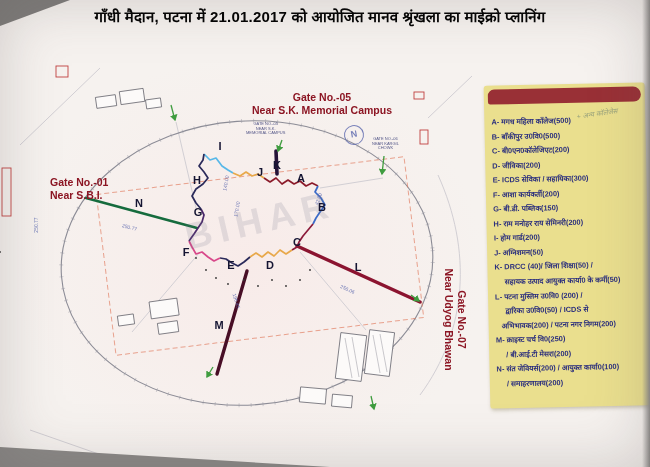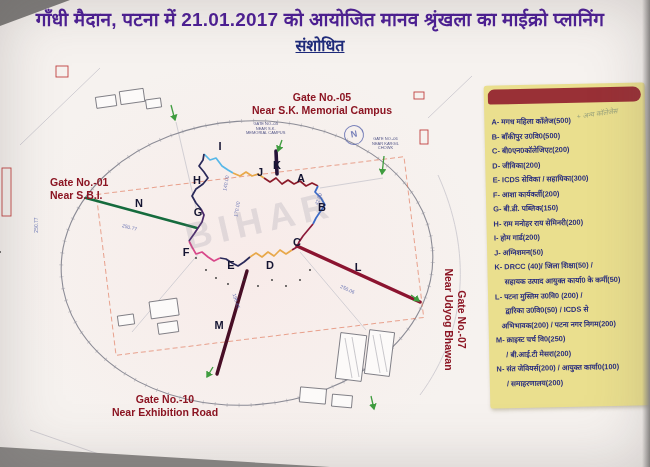--- a/index.html
+++ b/index.html
@@ -11,22 +11,22 @@
             box-shadow:inset 0 0 60px rgba(90,85,82,.25);}
   .corner-tl{position:absolute;left:0;top:0;width:70px;height:26px;background:#7e7c7a;
              clip-path:polygon(0 0,100% 0,0 100%);}
   .corner-bl{position:absolute;left:0;bottom:0;width:330px;height:20px;background:#8a8886;
              clip-path:polygon(0 0,0 100%,100% 100%);}
   .edge-right{position:absolute;right:0;top:0;width:8px;height:100%;
               background:linear-gradient(to right,rgba(140,138,136,0),#8e8c8a);}
   .map-tint{position:absolute;left:15px;top:60px;width:465px;height:400px;
             background:radial-gradient(ellipse at 50% 52%,#f8ebe9 0%,rgba(248,235,233,0) 72%);}
   
-  .title{position:absolute;left:0;top:6px;width:640px;text-align:center;color:#4c1d95;
-         font-weight:bold;font-size:19px;letter-spacing:.2px;}
+  .title{position:absolute;left:0;top:6px;width:640px;text-align:center;color:#000000;
+         font-weight:bold;font-size:15px;letter-spacing:.2px;}
   .title2{position:absolute;left:0;top:34px;width:640px;text-align:center;color:#1f2b7b;
           font-weight:bold;font-size:16px;text-decoration:underline;}
   
   .gate{position:absolute;color:#8c1523;font-weight:bold;font-size:10.5px;line-height:12.5px;
         text-align:center;white-space:pre-line;}
   .gate-07{transform:rotate(90deg);transform-origin:center;}
   
   .ml{position:absolute;color:#141432;font-weight:bold;font-size:11px;width:14px;text-align:center;}
   
   .dim{position:absolute;color:#5a66ad;font-size:5px;white-space:nowrap;opacity:.85;}
@@ -153,22 +153,20 @@
     </g>
   </svg>
 
   <div class="wm">BIHAR</div>
   <div class="compass">N</div>
 
   <div class="gate" style="left:227px;top:91px;width:190px;">Gate No.-05
 Near S.K. Memorial Campus</div>
   <div class="gate" style="left:10px;top:176px;width:90px;text-align:left;margin-left:40px;">Gate No.-01
 Near S.B.I.</div>
-  <div class="gate" style="left:80px;top:393px;width:170px;">Gate No.-10
-Near Exhibition Road</div>
   <div class="gate gate-07" style="left:388px;top:307px;width:135px;">Gate No.-07
 Near Udyog Bhawan</div>
 
   <div>
 
   <span class="ml" style="left: 294px; top: 172px;">A</span>
       <span class="ml" style="left: 315px; top: 201px;">B</span>
       <span class="ml" style="left: 290px; top: 236px;">C</span>
       <span class="ml" style="left: 263px; top: 259px;">D</span>
       <span class="ml" style="left: 224px; top: 259px;">E</span>
@@ -198,21 +196,20 @@
 
   <span class="tl" style="left: 246px; top: 122px;">GATE NO.-05
 NEAR S.K.
 MEMORIAL CAMPUS</span>
       <span class="tl" style="left: 372px; top: 137px;">GATE NO.-06
 NEAR KARGIL
 CHOWK</span>
     </div>
 
   <div class="title">गाँधी मैदान, पटना में 21.01.2017 को आयोजित मानव श्रृंखला का माईक्रो प्लानिंग</div>
-  <div class="title2">संशोधित</div>
 
   <div class="legend">
     <div class="legend-bar"></div>
     <div class="handwritten">+ अन्य कॉलेजेस</div>
     <div class="legend-items">
 
     <div class="lg-item" style="padding-left: 0px;">A- मगध महिला कॉलेज(500)</div>
         <div class="lg-item" style="padding-left: 0px;">B- बाँकीपुर उ0वि0(500)</div>
         <div class="lg-item" style="padding-left: 0px;">C- बी0एन0कॉलेजिएट(200)</div>
         <div class="lg-item" style="padding-left: 0px;">D- जीविका(200)</div>

